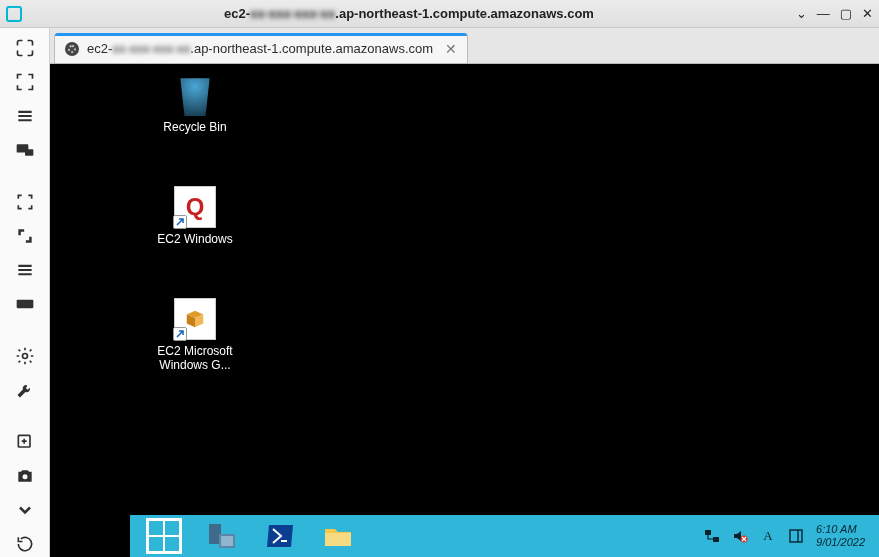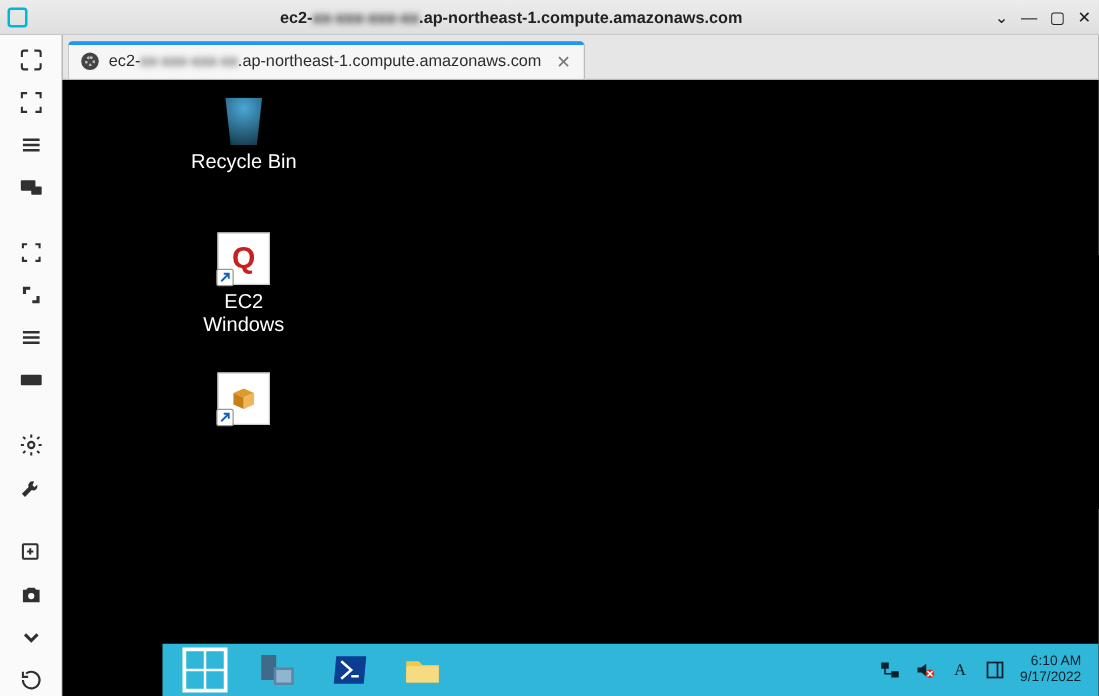--- a/index.html
+++ b/index.html
@@ -71,21 +71,21 @@
 
 .desk-icon {
   position: absolute; width: 90px; text-align: center;
   display: flex; flex-direction: column; align-items: center; gap: 4px;
   cursor: pointer;
 }
 .desk-icon .ic {
   width: 42px; height: 42px; display: flex; align-items: center; justify-content: center;
   font-size: 24px; font-weight: bold; position: relative;
 }
-.desk-icon .lbl { color: #fff; font-size: 16px; line-height: 1.2; text-shadow: 1px 1px 2px #000; }
+.desk-icon .lbl { color: #fff; font-size: 12px; line-height: 1.2; text-shadow: 1px 1px 2px #000; }
 .shortcut-arrow {
   position: absolute; left: -2px; bottom: -2px; width: 14px; height: 14px;
   background: #fff; border: 1px solid #999; border-radius: 2px;
   display:flex; align-items:center; justify-content:center;
 }
 .shortcut-arrow svg { width: 10px; height: 10px; }
 
 .recycle-visual {
   background: radial-gradient(circle at 50% 30%, #4aa7d6, #0d2a3a);
   border-radius: 8px 8px 4px 4px;
@@ -102,21 +102,21 @@
 }
 .taskbar .tb-item {
   width: 56px; height: 36px; display: flex; align-items: center; justify-content: center;
   margin-right: 2px; cursor: pointer; border-radius: 2px;
 }
 .taskbar .tray {
   margin-left: auto; display: flex; align-items: center; gap: 12px;
   padding-right: 8px;
 }
 .taskbar .tray .tray-ic { width: 16px; height: 16px; display:flex; align-items:center; justify-content:center; }
-.taskbar .clock { text-align: right; color: #08232e; font-size: 11px; line-height: 1.2; cursor: pointer; }
+.taskbar .clock { text-align: left; color: #08232e; font-size: 11px; line-height: 1.2; cursor: pointer; font-style: italic; }
 
 .start-tile {
   width: 36px; height: 36px; background: #fff;
   display: grid; grid-template-columns: 1fr 1fr; grid-template-rows: 1fr 1fr;
 }
 .start-tile div { background: #2fb6d9; }
 .start-tile div:nth-child(1){margin:3px 1px 1px 3px}
 .start-tile div:nth-child(2){margin:3px 3px 1px 1px}
 .start-tile div:nth-child(3){margin:1px 1px 3px 3px}
 .start-tile div:nth-child(4){margin:1px 3px 3px 1px}
@@ -257,20 +257,21 @@
               <path fill="#e09a2b" d="M3 7l9-4 9 4-9 4z"></path>
               <path fill="#c77f17" d="M3 7v10l9 4V11z"></path>
               <path fill="#f0b657" d="M21 7v10l-9 4V11z"></path>
             </svg>
           <span class="shortcut-arrow">
             <svg viewBox="0 0 10 10">
                 <path d="M2 8L8 2M4 2h4v4" fill="none" stroke="#1560bd" stroke-width="1.5"></path>
               </svg>
           </span>
         </div>
+        <div class="lbl">EC2 Microsoft Windows G...</div>
       </div>
 
       <div class="taskbar">
         <div class="tb-item">
           <div class="start-tile">
               <div></div>
               <div></div>
               <div></div>
               <div></div>
             </div>
@@ -312,20 +313,20 @@
           </div>
           <div class="tray-ic" style="font-size:13px;color:#08232e;font-family:Georgia,serif;">A</div>
           <div class="tray-ic">
             <svg viewBox="0 0 16 16" width="16" height="16">
                 <rect x="2" y="2" width="12" height="12" fill="none" stroke="#08232e" stroke-width="1.4"></rect>
                 <path d="M10 2v12" stroke="#08232e" stroke-width="1.4"></path>
               </svg>
           </div>
           <div class="clock">
             <div>6:10 AM</div>
-            <div>9/17/2022</div>
+            <div>9/01/2022</div>
           </div>
         </div>
       </div>
 
     </div>
   </div>
 </div>
 
 </body></html>

